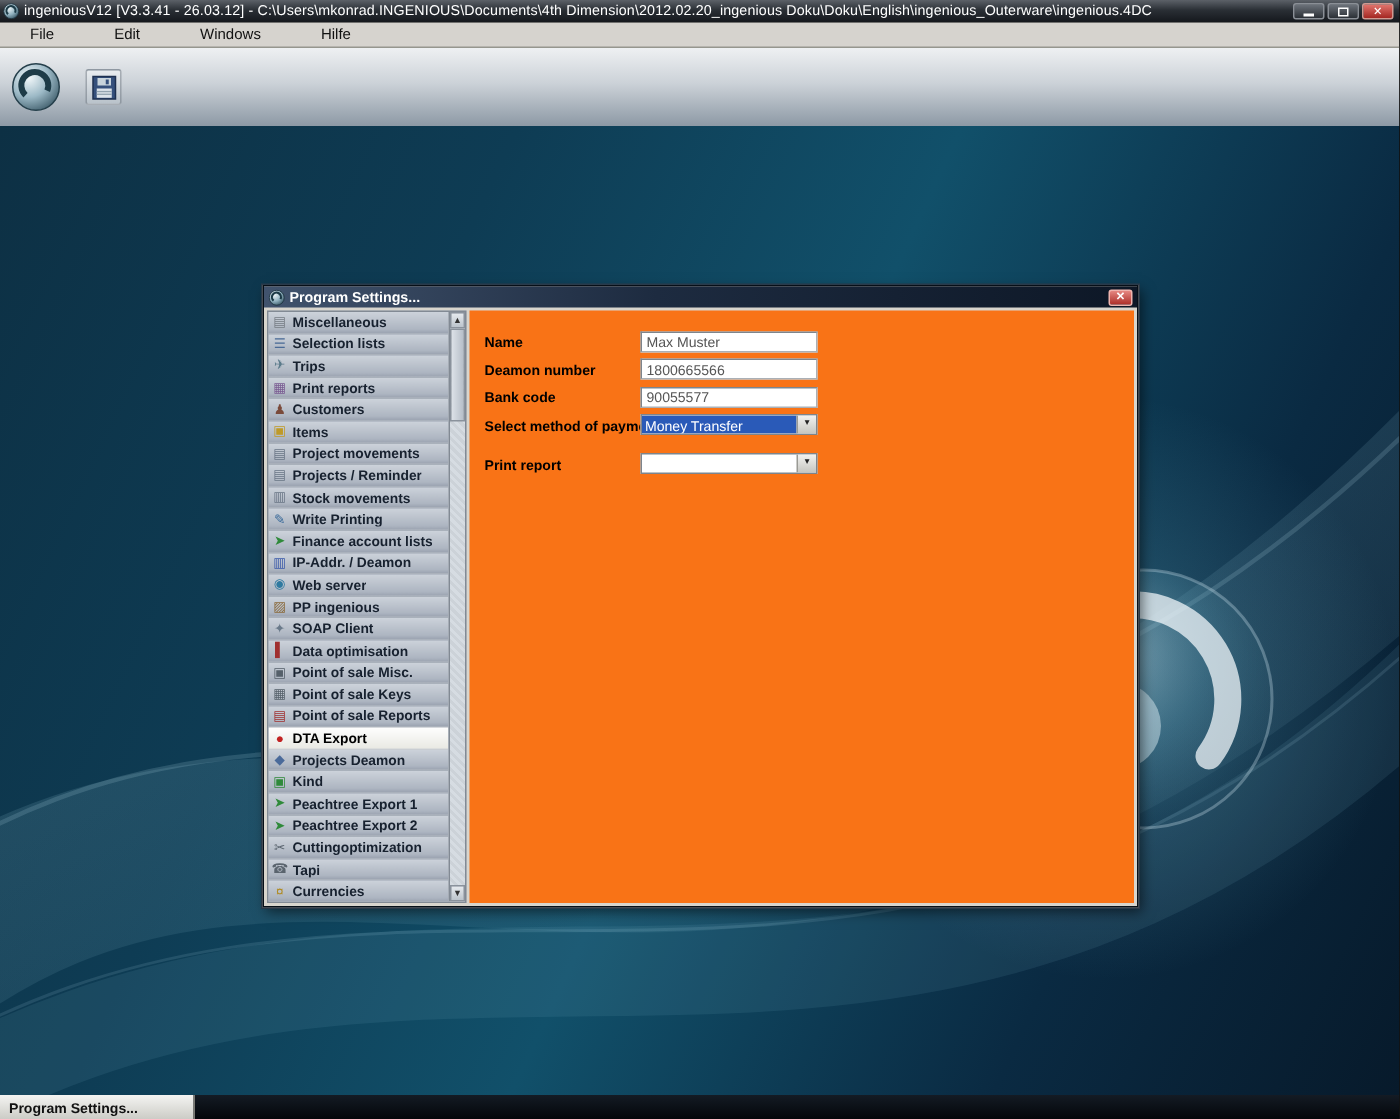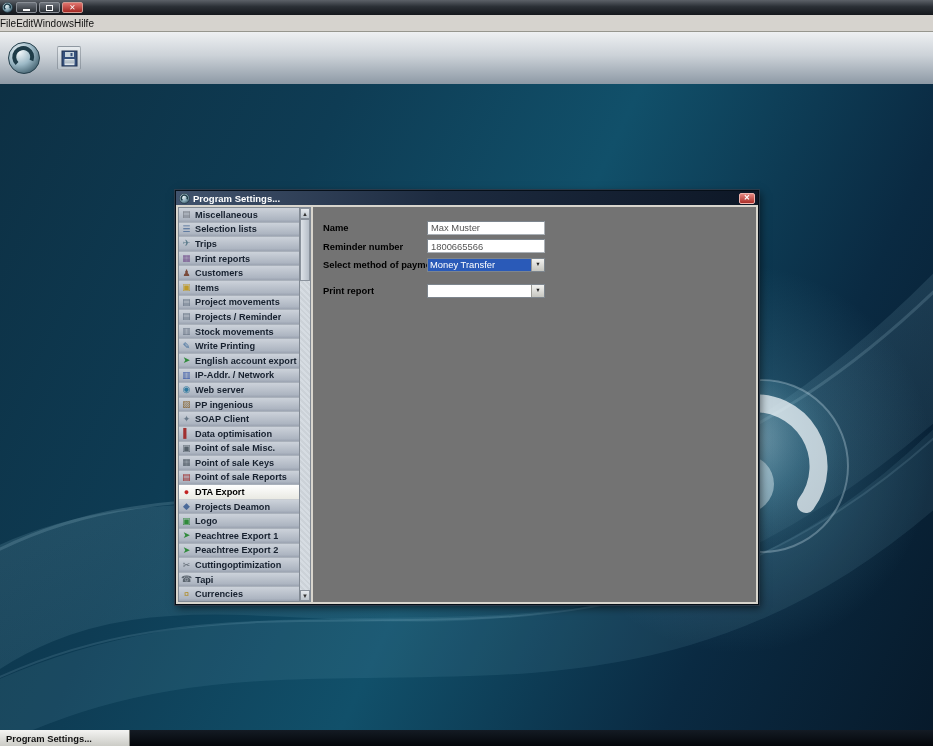--- a/index.html
+++ b/index.html
@@ -26,21 +26,21 @@
   }
   .winbtn.close{background:linear-gradient(180deg,#e2756e,#a42722);border-color:#d09a92;}
   .glyph-min{width:7px;height:2px;background:#fff;margin-top:5px;}
   .glyph-max{width:7px;height:6px;border:1px solid #fff;}
   
   .menubar{
     height:17px;display:flex;align-items:center;
     background:#d6d3ce;border-bottom:1px solid #96968e;
     font-size:10px;color:#111;
   }
-  .menu-item{padding:2px 0;cursor:default;}
+  .menu-item{padding:2px 20px;cursor:default;}
   
   .toolbar{
     height:52px;display:flex;align-items:center;gap:16px;padding:0 7px;
     background:linear-gradient(180deg,#eef0f2 0%,#ccd2d8 45%,#8d99a5 100%);
   }
   .tool-btn{
     width:24px;height:24px;display:flex;align-items:center;justify-content:center;
     border:1px solid rgba(90,100,110,.45);border-radius:2px;
     background:linear-gradient(180deg,#e8ecef,#b9c2ca);
   }
@@ -86,21 +86,21 @@
   
   .scrollbar{width:11px;display:flex;flex-direction:column;border-left:1px solid #828a94;background:#d2d8de;}
   .sb-btn{
     height:11px;display:flex;align-items:center;justify-content:center;
     background:linear-gradient(180deg,#e6eaee,#bcc4cc);
     border:1px solid #8a929c;font-size:6px;line-height:1;color:#333;
   }
   .sb-track{flex:1;background:repeating-linear-gradient(45deg,#d6dce2 0 2px,#ccd2d8 2px 4px);}
   .sb-thumb{height:62px;background:linear-gradient(90deg,#dde2e8,#b6bec8);border:1px solid #8a929c;}
   
-  .form{flex:1;padding:13px 6px 0 10px;background:#737373;}
+  .form{flex:1;padding:13px 6px 0 10px;background:#f97316;}
   .form-row{display:flex;align-items:center;height:15px;margin-bottom:3.5px;}
   .form-row.gap{margin-top:11px;}
   .f-label{
     width:104px;flex:0 0 104px;font-size:9.4px;font-weight:bold;color:#000;
     white-space:nowrap;overflow:hidden;
   }
   .f-input{
     width:118px;height:14px;border:1px solid #7d858d;border-bottom-color:#aab0b6;border-right-color:#aab0b6;
     background:#fff;font-family:inherit;font-size:9.4px;color:#555;padding:0 3px;outline:none;
   }
@@ -135,20 +135,21 @@
       <defs>
         <radialGradient id="wlogo" cx="35%" cy="30%" r="80%">
           <stop offset="0%" stop-color="#eef6f8"></stop>
             <stop offset="55%" stop-color="#8fb0be"></stop>
             <stop offset="100%" stop-color="#32505e"></stop>
         </radialGradient>
       </defs>
       <circle cx="5.5" cy="5.5" r="5" fill="url(#wlogo)" stroke="#203642" stroke-width="0.6"></circle>
       <path d="M3.4 7.4 a 3 3 0 1 1 4.6 -1" stroke="#1c3a46" stroke-width="1.4" fill="none"></path>
     </svg>
+    <div class="title-text">ingeniousV12 [V3.3.41 - 26.03.12] - C:\Users\mkonrad.INGENIOUS\Documents\4th Dimension\2012.02.20_ingenious Doku\Doku\English\ingenious_Outerware\ingenious.4DC</div>
     <div class="win-controls">
       <div class="winbtn">
           <span class="glyph-min"></span>
         </div>
       <div class="winbtn">
           <span class="glyph-max"></span>
         </div>
       <div class="winbtn close">✕</div>
     </div>
   </div>
@@ -261,25 +262,25 @@
               <div class="list-item">
                 <span class="li-icon" style="color: rgb(105, 117, 133);">▥</span>
                 <span class="li-label">Stock movements</span>
               </div>
               <div class="list-item">
                 <span class="li-icon" style="color: rgb(58, 106, 154);">✎</span>
                 <span class="li-label">Write Printing</span>
               </div>
               <div class="list-item">
                 <span class="li-icon" style="color: rgb(47, 138, 58);">➤</span>
-                <span class="li-label">English account export</span>
+                <span class="li-label">Finance account lists</span>
               </div>
               <div class="list-item">
                 <span class="li-icon" style="color: rgb(58, 90, 170);">▥</span>
-                <span class="li-label">IP-Addr. / Network</span>
+                <span class="li-label">IP-Addr. / Deamon</span>
               </div>
               <div class="list-item">
                 <span class="li-icon" style="color: rgb(47, 122, 160);">◉</span>
                 <span class="li-label">Web server</span>
               </div>
               <div class="list-item">
                 <span class="li-icon" style="color: rgb(138, 106, 58);">▨</span>
                 <span class="li-label">PP ingenious</span>
               </div>
               <div class="list-item">
@@ -305,21 +306,21 @@
               <div class="list-item selected">
                 <span class="li-icon" style="color: rgb(194, 34, 34);">●</span>
                 <span class="li-label">DTA Export</span>
               </div>
               <div class="list-item">
                 <span class="li-icon" style="color: rgb(74, 106, 154);">◆</span>
                 <span class="li-label">Projects Deamon</span>
               </div>
               <div class="list-item">
                 <span class="li-icon" style="color: rgb(47, 138, 58);">▣</span>
-                <span class="li-label">Logo</span>
+                <span class="li-label">Kind</span>
               </div>
               <div class="list-item">
                 <span class="li-icon" style="color: rgb(47, 138, 58);">➤</span>
                 <span class="li-label">Peachtree Export 1</span>
               </div>
               <div class="list-item">
                 <span class="li-icon" style="color: rgb(47, 138, 58);">➤</span>
                 <span class="li-label">Peachtree Export 2</span>
               </div>
               <div class="list-item">
@@ -342,22 +343,26 @@
             </div>
             <div class="sb-btn">▼</div>
           </div>
         </div>
         <div class="form">
             <div class="form-row">
               <label class="f-label">Name</label>
               <input type="text" class="f-input" value="Max Muster" style="">
             </div>
             <div class="form-row">
-              <label class="f-label">Reminder number</label>
+              <label class="f-label">Deamon number</label>
               <input type="text" class="f-input" value="1800665566" style="">
+            </div>
+            <div class="form-row">
+              <label class="f-label">Bank code</label>
+              <input type="text" class="f-input" value="90055577" style="">
             </div>
             <div class="form-row">
               <label class="f-label">Select method of paymen</label>
               <div class="f-select hl">
                 <span class="sel-text">Money Transfer</span>
                 <span class="sel-btn">▼</span>
               </div>
             </div>
             <div class="form-row gap">
               <label class="f-label">Print report</label>

